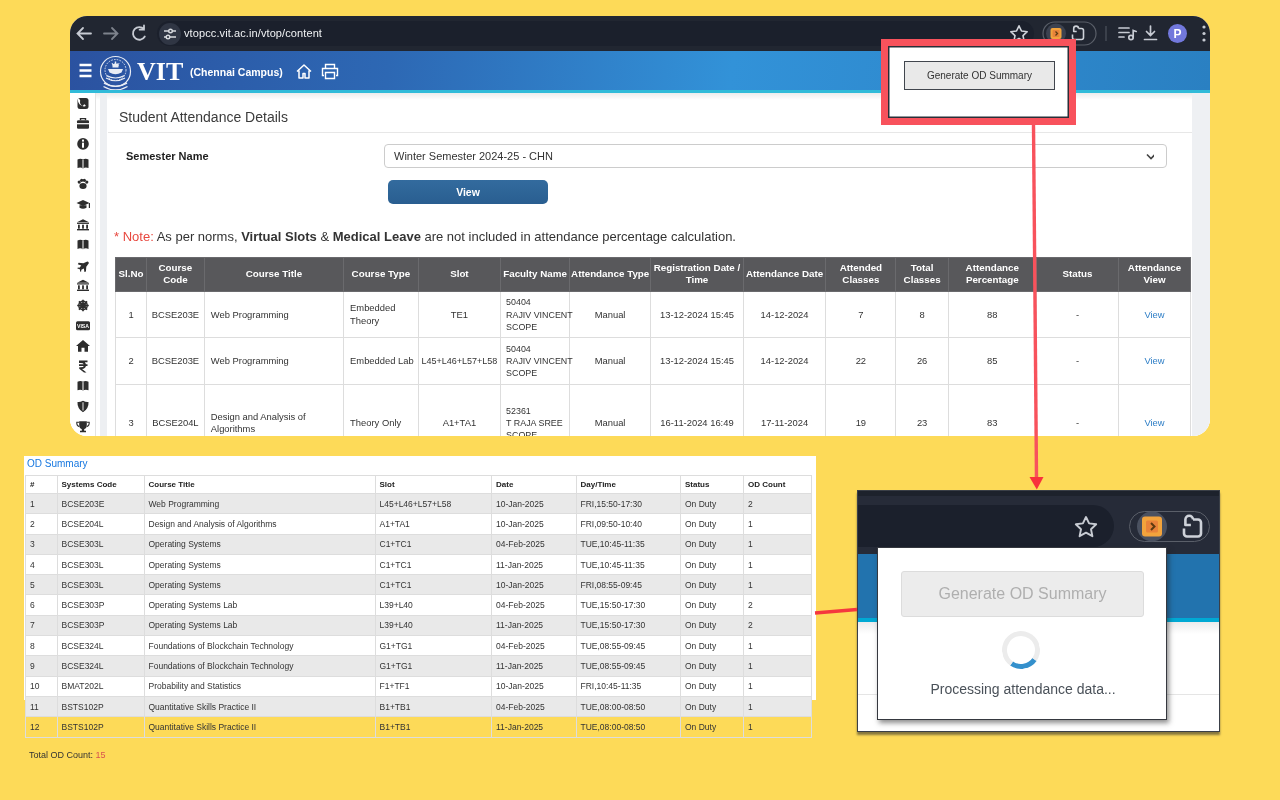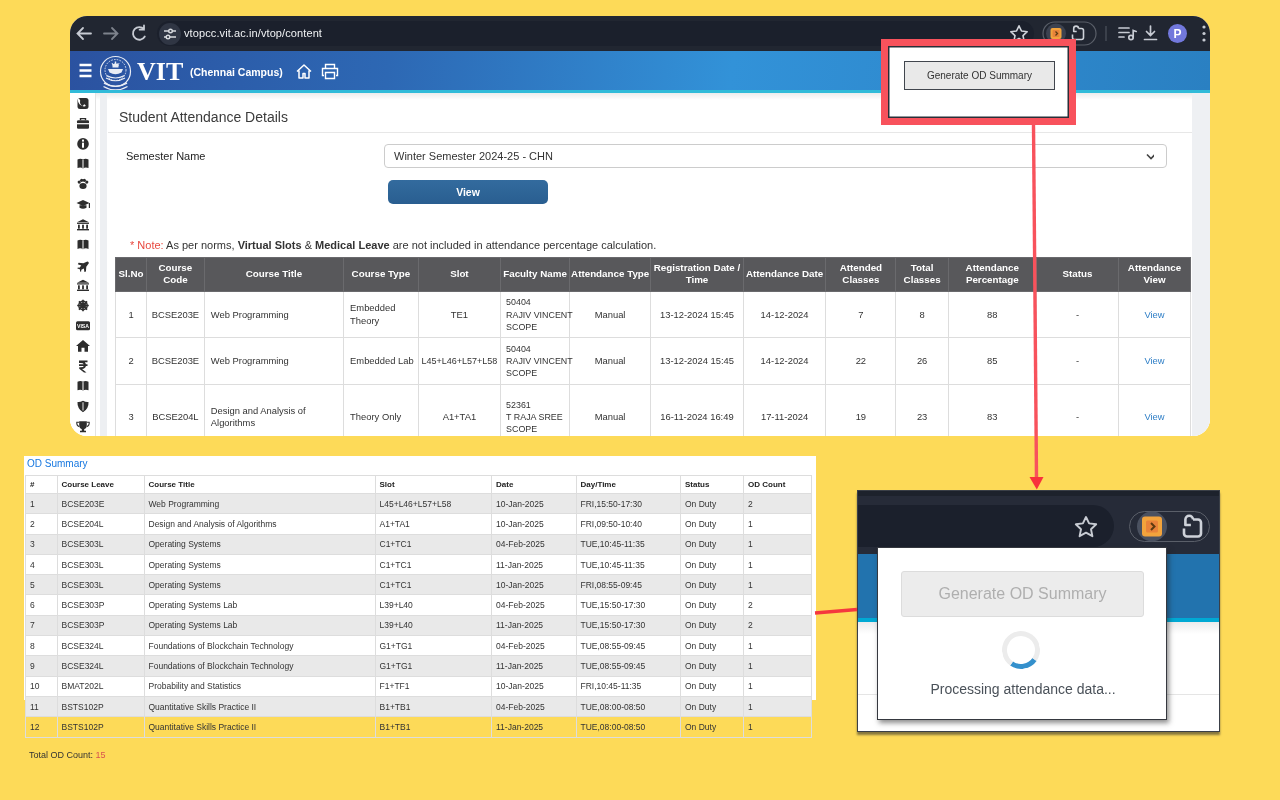--- a/index.html
+++ b/index.html
@@ -16,27 +16,27 @@
     background:linear-gradient(97deg,#2B52A0 0%, #2D68B4 28%, #3292D8 58%, #2A80C2 100%); }
   #cyanline { position:absolute; left:0; top:74px; width:1140px; height:3px; background:#31BBD9; }
   #content { position:absolute; left:0; top:76.5px; width:1140px; height:343.5px; background:#fff; }
   #contshadow { position:absolute; left:26px; top:0; width:1114px; height:7px; background:linear-gradient(#ececec,#ffffff); }
   #sidebar { position:absolute; left:0; top:0; width:26px; height:343.5px; background:#fff; border-right:1px solid #e3e3e3; }
   #scrollstrip { position:absolute; left:1122px; top:0; width:18px; height:343.5px; background:#eef0f3; }
   #leftstrip { position:absolute; left:30px; top:0; width:7px; height:343.5px; background:#edeff2; }
 
   #heading { position:absolute; left:49px; top:16px; font-size:14px; color:#3b3b3b; }
   #hdivider { position:absolute; left:38px; top:39px; width:1084px; height:1px; background:#e7e7e7; }
-  #semlabel { position:absolute; left:56px; top:57px; font-size:11px; font-weight:normal; color:#1e1e1e; }
+  #semlabel { position:absolute; left:56px; top:57px; font-size:11px; font-weight:bold; color:#1e1e1e; }
   #semsel { position:absolute; left:314px; top:51px; width:783px; height:24px; border:1px solid #ccc; border-radius:4px; background:#fff;
     font-size:11px; color:#333; line-height:22px; padding-left:9px; }
   #semsel .chev { position:absolute; right:12px; top:8px; width:8px; height:8px; }
   #viewbtn { position:absolute; left:318px; top:87.5px; width:160px; height:24px; border-radius:4px;
     background:linear-gradient(#336B9E,#295E90); color:#fff; font-size:10.5px; font-weight:bold; text-align:center; line-height:24px; border-radius:5px; }
-  #noteline { position:absolute; left:44px; top:146px; font-size:11px; color:#333;margin-left:16px; }
+  #noteline { position:absolute; left:44px; top:136px; font-size:13px; color:#333; }
   #noteline .red { color:#E8483F; }
 
   
   #atable { position:absolute; left:45px; top:164px; border-collapse:collapse; table-layout:fixed; width:1075px; font-size:9.4px; color:#333; }
   #atable th { background:#58585B; color:#fff; font-weight:bold; text-align:center; vertical-align:middle;
     height:34.5px; line-height:12.5px; padding:2px 1px; border:1px solid #6a6a6d; font-size:9.8px; white-space:nowrap; }
   #atable td { border:1px solid #ddd; vertical-align:middle; padding:2px 6px; height:46.3px; line-height:12.3px; background:#fff; }
   #atable td.c { text-align:center; padding:2px 2px; }
   #atable .vlink { color:#2E7EC6; }
 
@@ -324,21 +324,21 @@
             <td class="c">85</td>
             <td class="c">-</td>
             <td class="c vlink">View</td>
           </tr>
       <tr>
             <td class="c">3</td>
             <td class="c">BCSE204L</td>
             <td>Design and Analysis of Algorithms</td>
             <td>Theory Only</td>
             <td class="c">A1+TA1</td>
-            <td style="white-space:nowrap;font-size:8.9px;padding:14px 5px">52361<br>T RAJA SREE<br>SCOPE</td>
+            <td style="white-space:nowrap;font-size:8.9px;padding:20px 5px">52361<br>T RAJA SREE<br>SCOPE</td>
             <td class="c">Manual</td>
             <td class="c">16-11-2024 16:49</td>
             <td class="c">17-11-2024</td>
             <td class="c">19</td>
             <td class="c">23</td>
             <td class="c">83</td>
             <td class="c">-</td>
             <td class="c vlink">View</td>
           </tr>
       <tr>
@@ -374,21 +374,21 @@
         <col style="width:231px">
         <col style="width:116.5px">
         <col style="width:84.5px">
         <col style="width:104.5px">
         <col style="width:63px">
         <col style="width:68px">
       </colgroup>
     <tbody>
         <tr>
           <th>#</th>
-          <th>Course Leave</th>
+          <th>Systems Code</th>
           <th>Course Title</th>
           <th>Slot</th>
           <th>Date</th>
           <th>Day/Time</th>
           <th>Status</th>
           <th>OD Count</th>
         </tr>
     <tr class="odd">
           <td>1</td>
           <td>BCSE203E</td>

